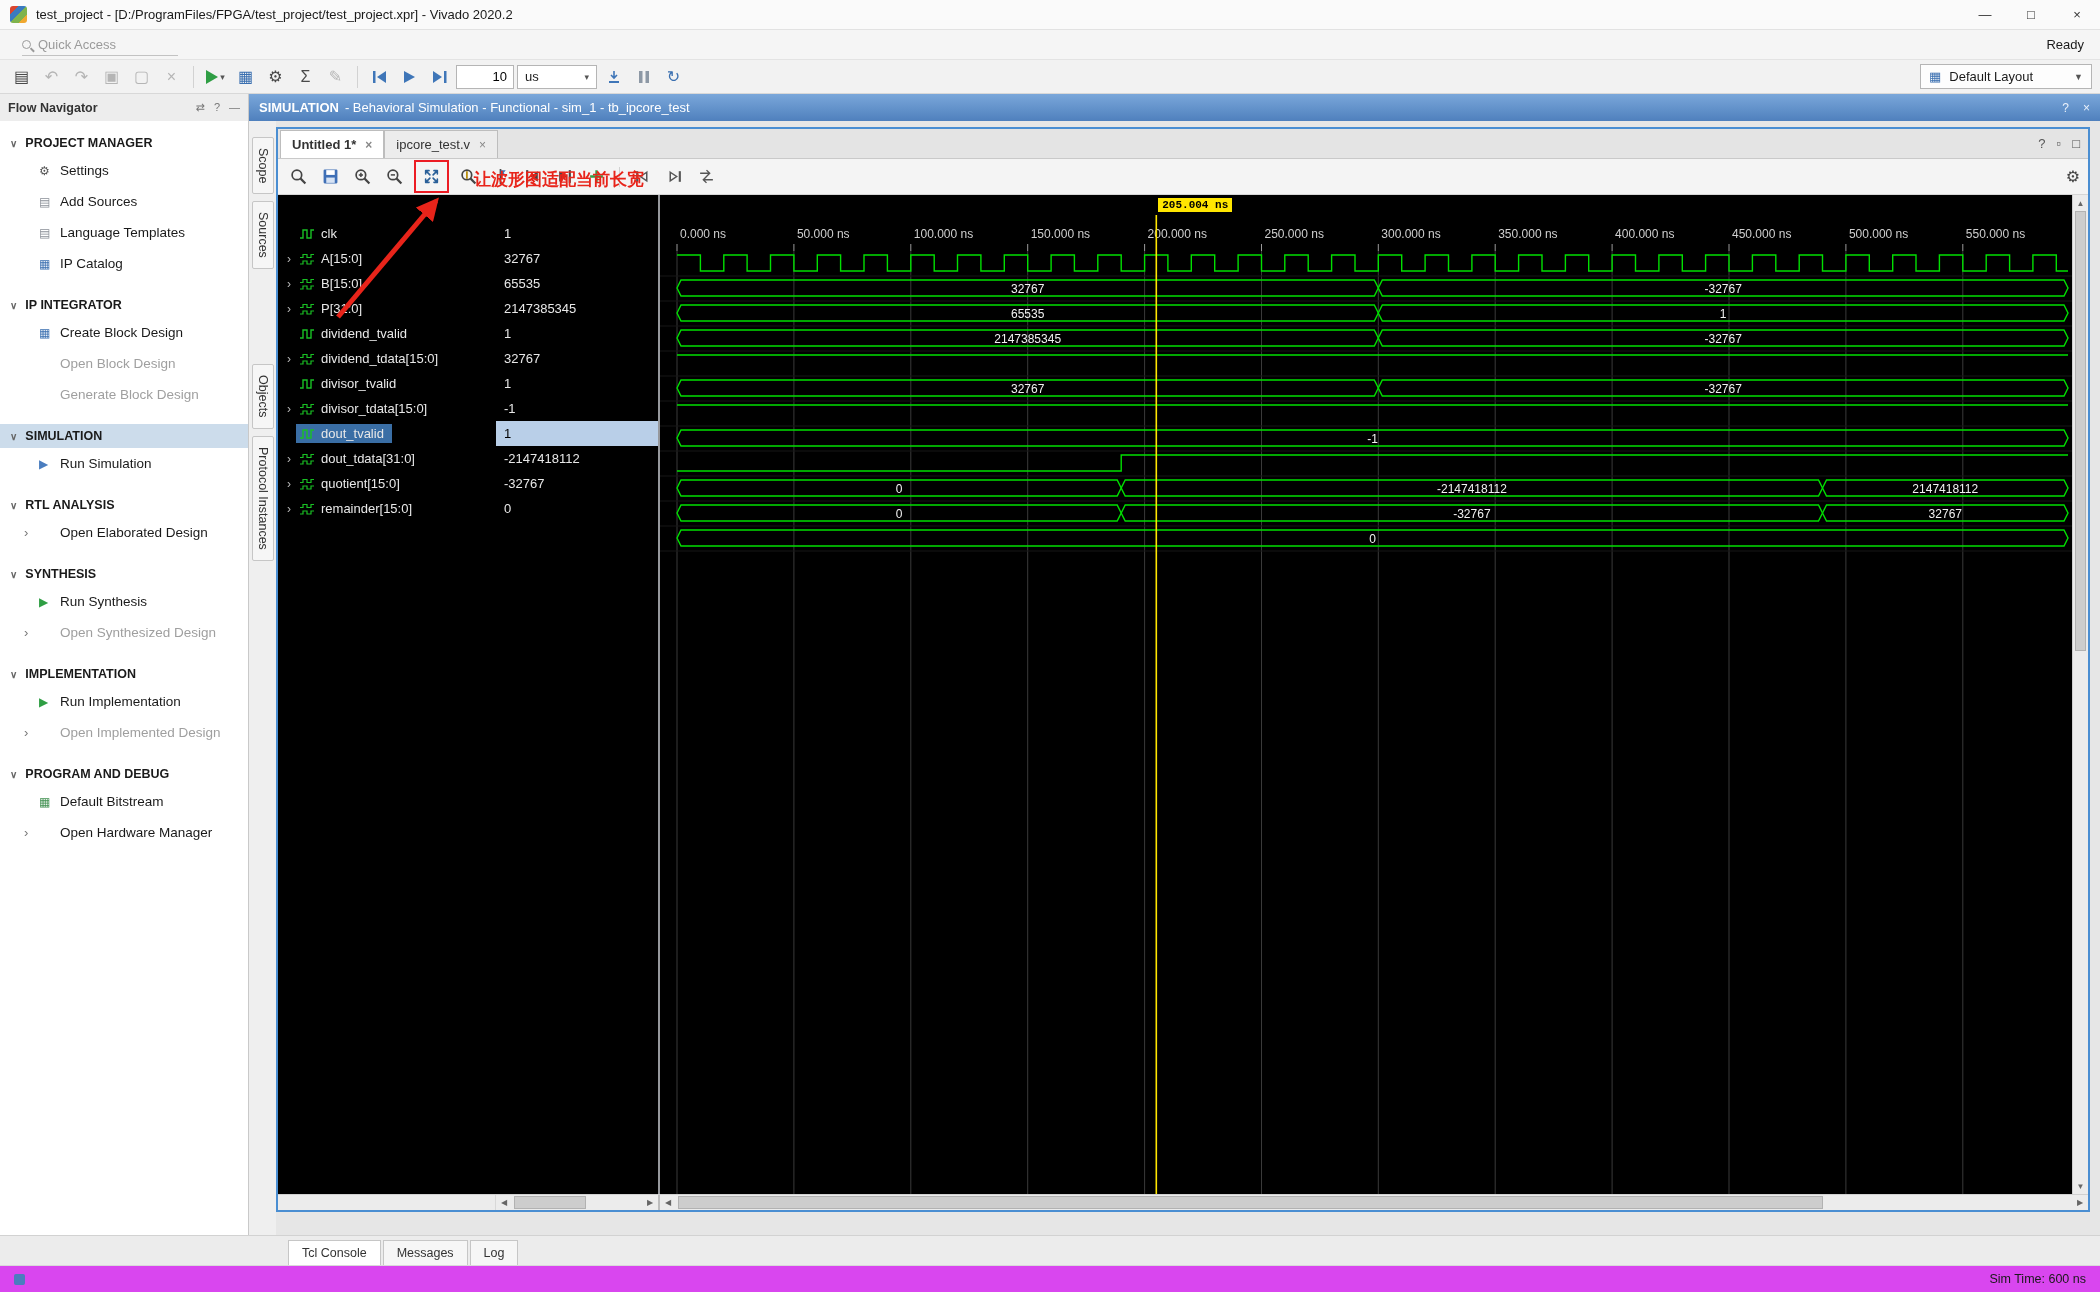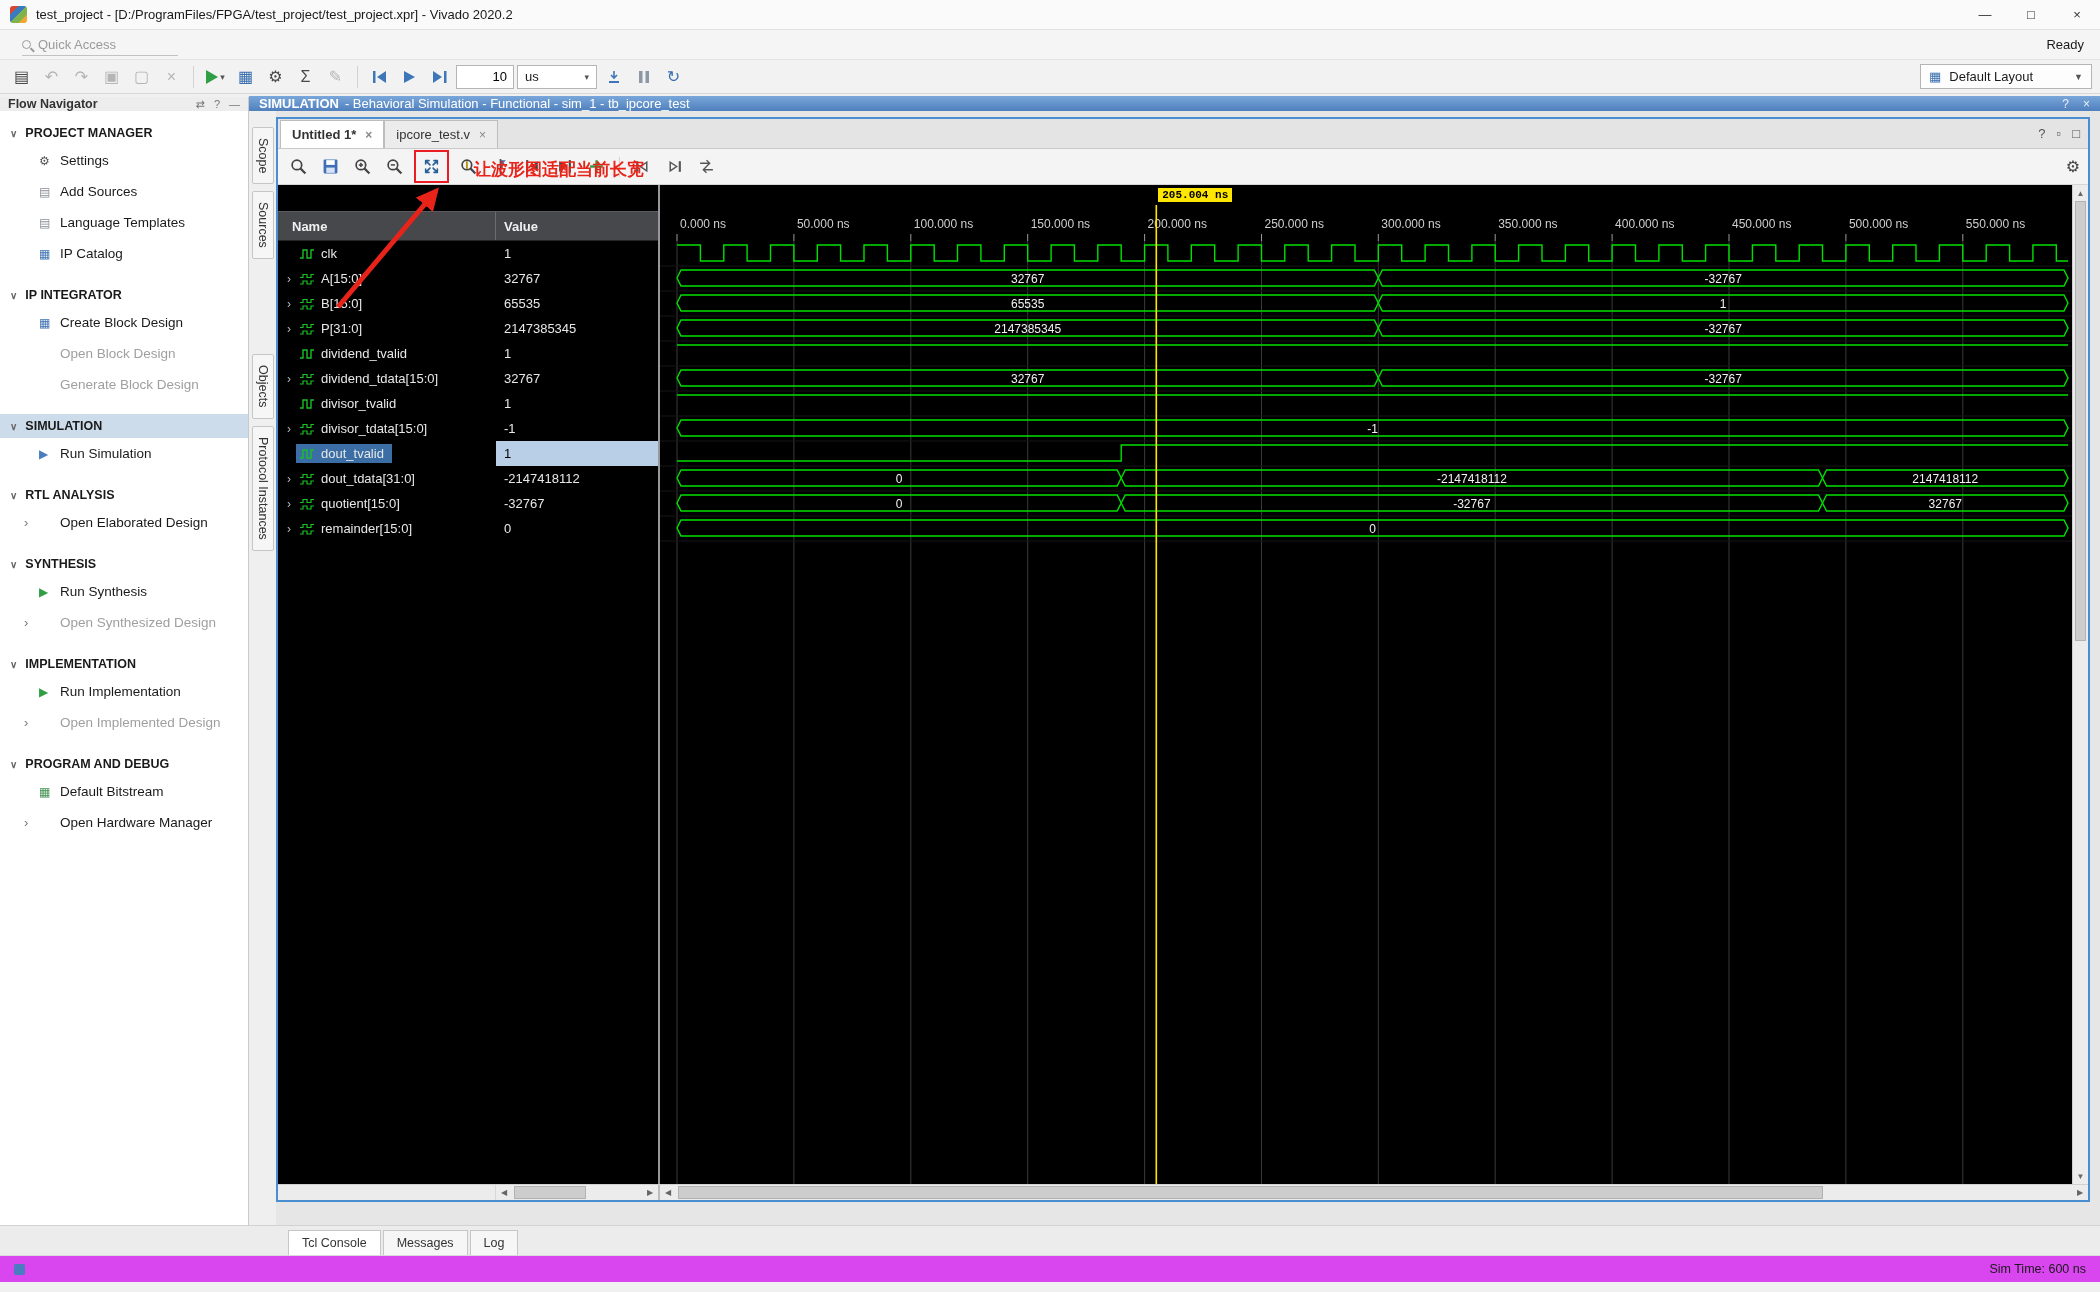--- a/index.html
+++ b/index.html
@@ -42,21 +42,21 @@
   .tb-input { width:58px; height:24px; border:1px solid #b5b5b5; background:#fff; font-size:13px;
               text-align:right; padding:0 6px; font-family:"Liberation Sans",sans-serif; }
   .tb-select { width:80px; height:24px; border:1px solid #b5b5b5; background:#fff; font-size:13px;
                display:flex; align-items:center; justify-content:space-between; padding:0 7px; color:#222; }
   .layout-select { margin-left:auto; width:172px; height:25px; border:1px solid #b5b5b5; background:#fdfdfd;
                    display:flex; align-items:center; gap:8px; padding:0 8px; font-size:13px; }
   .layout-select .grid-glyph { color:#3a6fb0; font-size:13px; }
   .layout-select .dd { margin-left:auto; font-size:9px; color:#555; }
 
   
-  .midrow { height:17px; display:flex;align-items:flex-end; }
+  .midrow { height:27px; display:flex; }
   .fn-header-bar { width:249px; background:#ededed; border-right:1px solid #c9c9c9;
                    display:flex; align-items:center; padding:0 8px; font-size:12.5px; font-weight:bold; color:#333; }
   .fn-hdr-icons { margin-left:auto; display:flex; gap:9px; color:#777; font-size:11px; font-weight:normal; }
   .simbar { flex:1; background:linear-gradient(#7aa7da,#4f80bd); color:#fff; display:flex;
             align-items:center; padding:0 10px; font-size:13px; }
   .simbar b { margin-right:6px; }
   .simbar-icons { margin-left:auto; display:flex; gap:14px; color:#eaf1fb; font-size:12px; }
 
   
   .bodyrow { height:1114px; display:flex; }
@@ -538,24 +538,20 @@
           <marker id="arr" viewBox="0 0 10 10" refX="8" refY="5" markerWidth="4.5" markerHeight="4.5" orient="auto">
             <path d="M0 0 L10 5 L0 10 z" fill="#e8241a"></path>
           </marker>
         </defs>
         <line x1="18" y1="134" x2="116" y2="18" stroke="#e8241a" stroke-width="5" marker-end="url(#arr)"></line>
       </svg>
 
       <div class="wavebody">
         <div class="namespanel">
           <div class="np-strip"></div>
-          <div class="np-header">
-            <div class="np-h-name">Name</div>
-            <div class="np-h-value">Value</div>
-          </div>
           <div id="sig-rows">
   <div class="sig-row">
     <div class="sig-name-cell">
       <span class="sig-exp"></span>
       <span class="np-pill">
         <span class="sig-icon">
           <svg class="ic-scalar" width="16" height="12" viewBox="0 0 16 12">
                         <path d="M1 10 h3 v-8 h4 v8 h4 v-8 h3" stroke="#19c024" fill="none" stroke-width="1.4"></path>
                       </svg>
 

